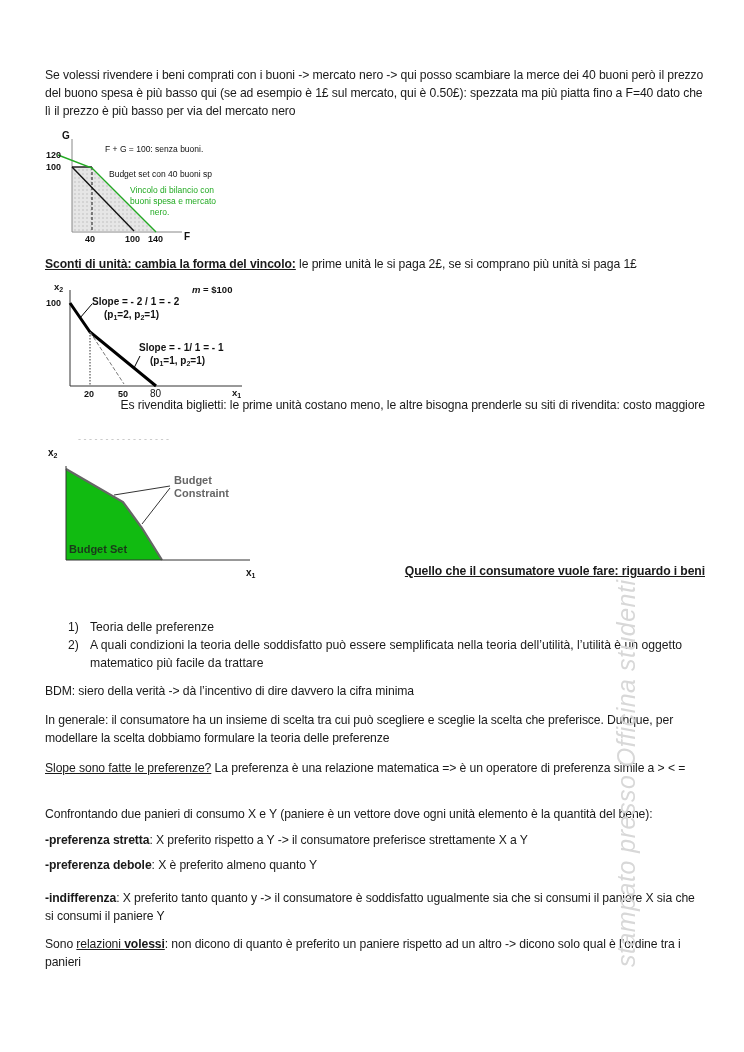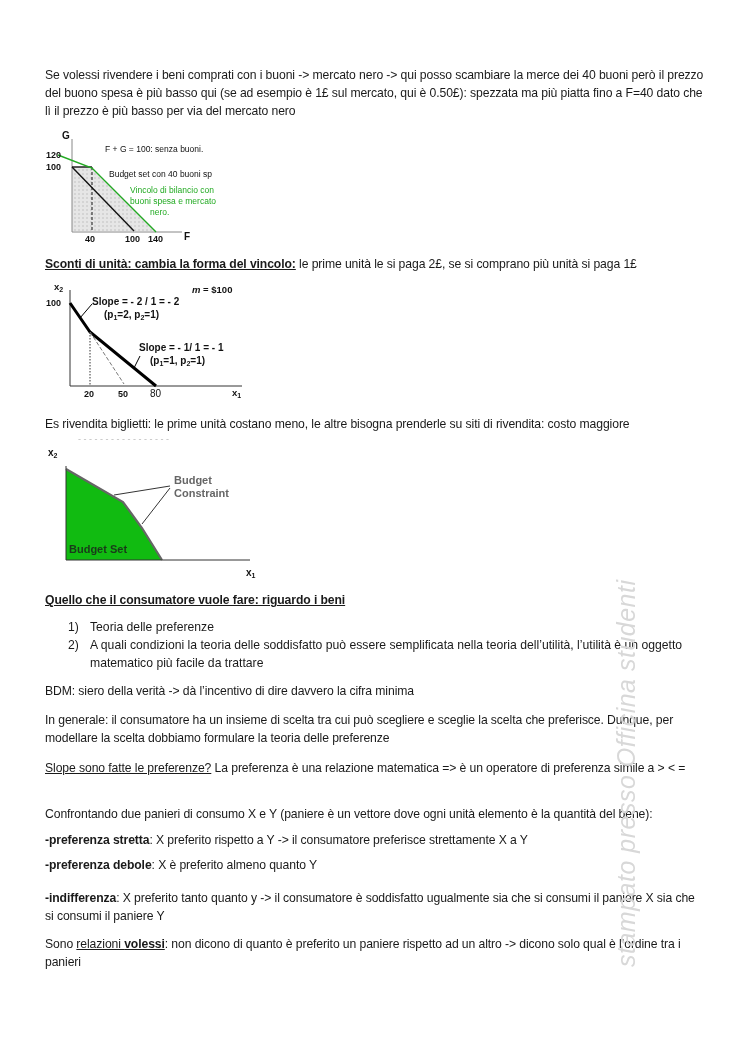--- a/index.html
+++ b/index.html
@@ -77,38 +77,38 @@
     <text x="76" y="119" font-size="9" font-weight="bold" fill="#111">50</text>
     <text x="108" y="119" font-size="10" fill="#111">80</text>
     <text x="190" y="118" font-size="9.5" font-weight="bold" fill="#111">x<tspan font-size="7" dy="2">1</tspan></text>
     <text x="150" y="15" font-size="9.5" font-weight="bold" fill="#111"><tspan font-style="italic">m</tspan> = $100</text>
     <text x="50" y="27" font-size="10" font-weight="bold" fill="#111">Slope = - 2 / 1 = - 2</text>
     <text x="62" y="40" font-size="10" font-weight="bold" fill="#111">(p<tspan font-size="7" dy="2">1</tspan><tspan dy="-2">=2, p</tspan><tspan font-size="7" dy="2">2</tspan><tspan dy="-2">=1)</tspan></text>
     <text x="97" y="73" font-size="10" font-weight="bold" fill="#111">Slope = - 1/ 1 = - 1</text>
     <text x="108" y="86" font-size="10" font-weight="bold" fill="#111">(p<tspan font-size="7" dy="2">1</tspan><tspan dy="-2">=1, p</tspan><tspan font-size="7" dy="2">2</tspan><tspan dy="-2">=1)</tspan></text>
   </svg>
 
-  <p class="p" style="top:393px;">Es rivendita biglietti: le prime unità costano meno, le altre bisogna prenderle su siti di rivendita: costo maggiore</p>
+  <p class="p" style="top:374px;text-align:right;">Es rivendita biglietti: le prime unità costano meno, le altre bisogna prenderle su siti di rivendita: costo maggiore</p>
 
   <svg class="fig" style="left:42px; top:414px;" width="230" height="145" viewBox="0 0 230 145">
     <text x="36" y="6" font-size="9" fill="#bbb">- - - - - - - - - - - - - - - - -</text>
     <polygon points="24,33 81,66 100,92 120,124 24,124" fill="#11bb11"></polygon>
     <polyline points="24,33 81,66 100,92 120,124" fill="none" stroke="#666" stroke-width="2.2"></polyline>
     <line x1="24" y1="124" x2="208" y2="124" stroke="#333" stroke-width="1"></line>
     <line x1="24" y1="30" x2="24" y2="124" stroke="#333" stroke-width="1"></line>
     <line x1="72" y1="59" x2="128" y2="50" stroke="#000" stroke-width="0.8"></line>
     <line x1="100" y1="88" x2="128" y2="52" stroke="#000" stroke-width="0.8"></line>
     <text x="6" y="20" font-size="10" font-weight="bold" fill="#111">x<tspan font-size="7" dy="2">2</tspan></text>
     <text x="204" y="140" font-size="10" font-weight="bold" fill="#111">x<tspan font-size="7" dy="2">1</tspan></text>
     <text x="132" y="48" font-size="11" font-weight="bold" fill="#666">Budget</text>
     <text x="132" y="61" font-size="11" font-weight="bold" fill="#666">Constraint</text>
     <text x="27" y="117" font-size="11" font-weight="bold" fill="#1a3a1a">Budget Set</text>
   </svg>
 
-  <p class="p" style="top:569px;">
+  <p class="p" style="top:540px;text-align:right;">
     <span class="u b">Quello che il consumatore vuole fare: riguardo i beni</span>
   </p>
 
   <div class="list-item" style="top:596px;">
     <span class="list-num">1)</span>
     <span class="list-text">Teoria delle preferenze</span>
   </div>
   <div class="list-item" style="top:614px;">
     <span class="list-num">2)</span>
     <span class="list-text">A quali condizioni la teoria delle soddisfatto può essere semplificata nella teoria dell’utilità, l’utilità è un oggetto matematico più facile da trattare</span>

